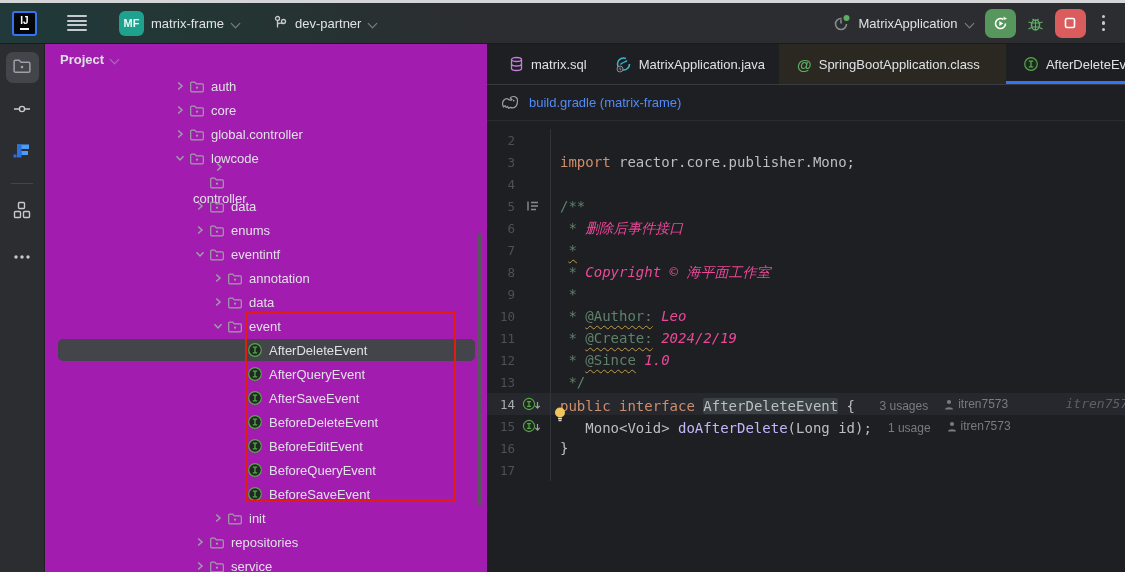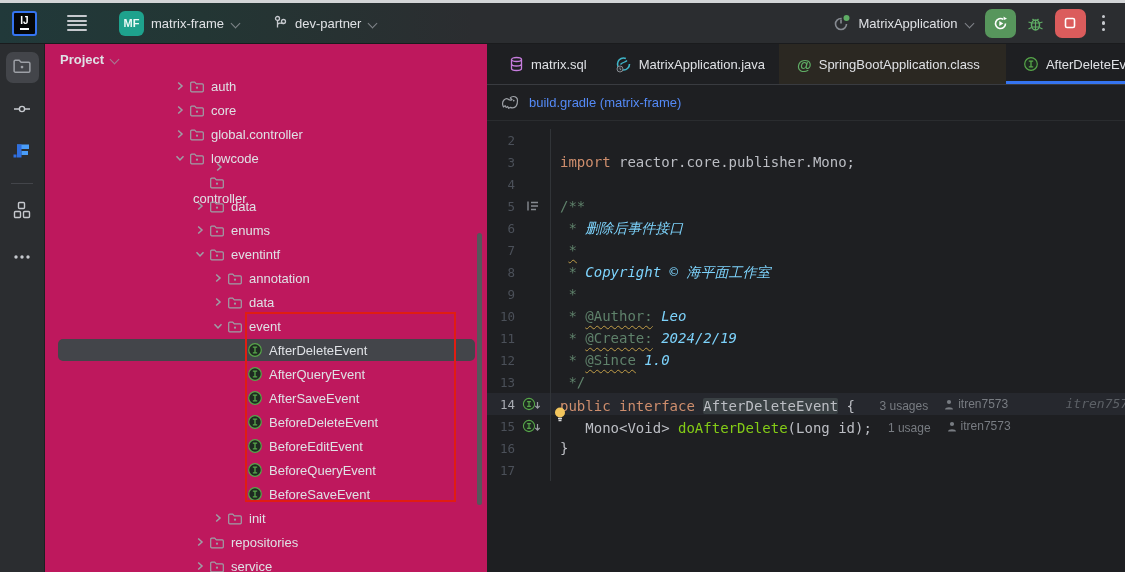--- a/index.html
+++ b/index.html
@@ -36,21 +36,21 @@
   
   .main { flex:1; display:flex; min-height:0; position:relative; }
 
   .stripe { width:45px; background:#2b2d30; border-right:1px solid #1e1f22;
             display:flex; flex-direction:column; align-items:center; padding-top:8px; }
   .stripe-btn { width:33px; height:31px; border-radius:7px; display:flex; align-items:center; justify-content:center;
                 margin-bottom:12px; cursor:pointer; }
   .stripe-btn.active { background:#43454a; }
   .stripe-div { width:22px; height:1px; background:#43454a; margin:2px 0 12px; }
 
-  .ppanel { width:442px; background:#be185d; position:relative; overflow:hidden; }
+  .ppanel { width:442px; background:#a21caf; position:relative; overflow:hidden; }
   .ppanel-header { height:30px; display:flex; align-items:center; gap:6px; padding-left:15px;
                    color:#dfe1e5; font-size:13px; font-weight:600; cursor:pointer; }
   .tree { position:absolute; top:30px; left:0; right:0; }
   .tree-row { height:24px; display:flex; align-items:center; color:#dfe1e5; font-size:13px; cursor:pointer; position:relative; }
   .tree-row .rowbg { position:absolute; left:13px; right:12px; top:1px; bottom:1px; border-radius:5px; }
   .tree-row.selected .rowbg { background:#43454a; }
   .tree-cell { display:flex; align-items:center; position:relative; z-index:1; }
   .t-chev { width:18px; height:16px; display:flex; align-items:center; justify-content:center; }
   .t-icon { width:20px; height:16px; display:flex; align-items:center; justify-content:flex-start; }
   .t-label { padding-left:2px; }
@@ -80,23 +80,23 @@
   .code-line.current { background:#26282e; }
   .gutter { width:63px; flex:0 0 63px; display:flex; align-items:center; height:22px; position:relative; }
   .lnum { width:28px; text-align:right; color:#4b5059; font-size:12.5px; }
   .current .lnum { color:#a8abb2; }
   .gicon { width:24px; display:flex; justify-content:center; align-items:center; margin-left:6px; }
   .codebody { flex:1; position:relative; height:22px; line-height:22px; white-space:pre;
               border-left:1px solid #313438; padding-left:9px; min-width:0; }
   .k  { color:#cf8e6d; }
   .p  { color:#bcbec4; }
   .d  { color:#5f826b; }
-  .di { color:#7dd3fc; font-style:italic; }
+  .di { color:#ec4899; font-style:italic; }
   .dt { color:#5f826b; }
-  .m  { color:#84cc16; }
+  .m  { color:#c4b5fd; }
   .hl { color:#bcbec4; background:#3a4144; border-radius:2px; }
   .wavy { text-decoration:underline wavy #c29e48 1px; text-underline-offset:4px; }
   .inlay { display:inline-flex; align-items:center; gap:4px; margin-left:16px; color:#787c82;
            font-family:"Liberation Sans", sans-serif; font-size:12px; font-style:normal; vertical-align:1px; }
   .blame { position:absolute; right:-11px; top:0; height:22px; line-height:22px;
            color:#5c6066; font-style:italic; font-size:13px; }
   .bulb { position:absolute; left:66px; top:-9px; z-index:2; }
 </style>
 </head>
 <body>

